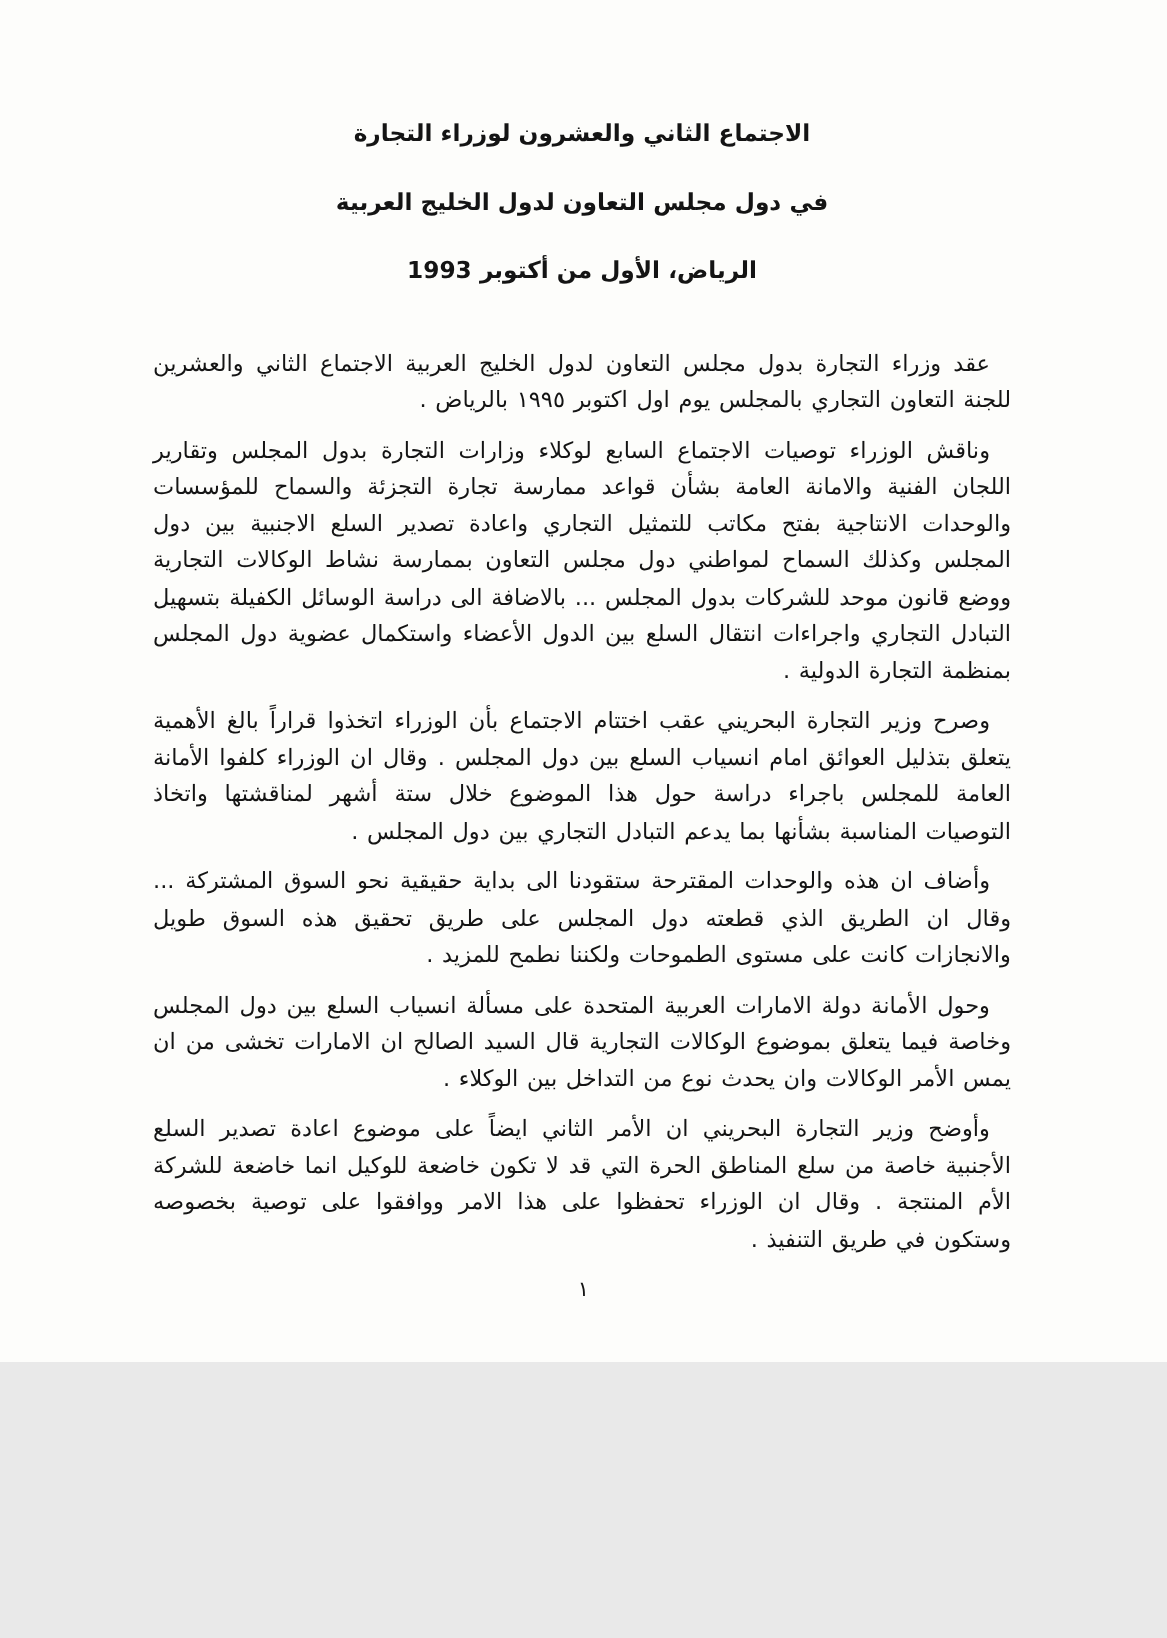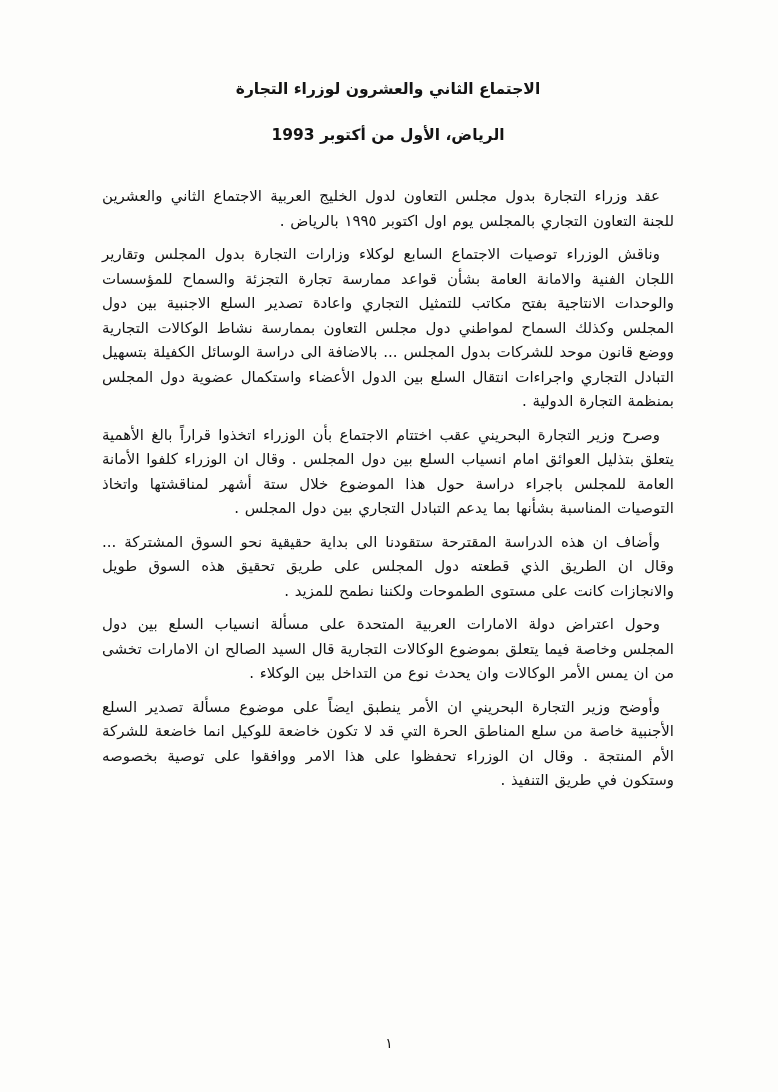--- a/index.html
+++ b/index.html
@@ -2,21 +2,21 @@
 <html lang="ar" dir="rtl"><head>
 <meta charset="utf-8">
 <style>
   html, body {
     margin: 0;
     padding: 0;
     background: #e9e9e9;
   }
   .page {
     width: 778px;
-    height: 1092px;
+    height: 908px;
     margin: 0 auto;
     background: #fdfdfb;
     position: relative;
     box-sizing: border-box;
     padding: 80px 104px 0 102px;
     direction: rtl;
     color: #141414;
     font-family: "DejaVu Sans", sans-serif;
     overflow: hidden;
   }
@@ -54,29 +54,30 @@
     color: #141414;
   }
 </style>
 </head>
 <body>
 
 <div class="page">
 
   <header class="title-block">
     <h1 class="title-line">الاجتماع الثاني والعشرون لوزراء التجارة</h1>
+    <h2 class="title-line">في دول مجلس التعاون لدول الخليج العربية</h2>
     <h2 class="title-line">الرياض، الأول من أكتوبر 1993</h2>
   </header>
 
   <main class="body-text">
     <p>عقد وزراء التجارة بدول مجلس التعاون لدول الخليج العربية الاجتماع الثاني والعشرين للجنة التعاون التجاري بالمجلس يوم اول اكتوبر ١٩٩٥ بالرياض .</p>
     <p>وناقش الوزراء توصيات الاجتماع السابع لوكلاء وزارات التجارة بدول المجلس وتقارير اللجان الفنية والامانة العامة بشأن قواعد ممارسة تجارة التجزئة والسماح للمؤسسات والوحدات الانتاجية بفتح مكاتب للتمثيل التجاري واعادة تصدير السلع الاجنبية بين دول المجلس وكذلك السماح لمواطني دول مجلس التعاون بممارسة نشاط الوكالات التجارية ووضع قانون موحد للشركات بدول المجلس ... بالاضافة الى دراسة الوسائل الكفيلة بتسهيل التبادل التجاري واجراءات انتقال السلع بين الدول الأعضاء واستكمال عضوية دول المجلس بمنظمة التجارة الدولية .</p>
     <p>وصرح وزير التجارة البحريني عقب اختتام الاجتماع بأن الوزراء اتخذوا قراراً بالغ الأهمية يتعلق بتذليل العوائق امام انسياب السلع بين دول المجلس .  وقال ان الوزراء كلفوا الأمانة العامة للمجلس باجراء دراسة حول هذا الموضوع خلال ستة أشهر لمناقشتها واتخاذ التوصيات المناسبة بشأنها بما يدعم التبادل التجاري بين دول المجلس .</p>
-    <p>وأضاف ان هذه الدراسة المقترحة ستقودنا الى بداية حقيقية نحو السوق المشتركة ... وقال ان الطريق الذي قطعته دول المجلس على طريق تحقيق هذه السوق طويل والانجازات كانت على مستوى الطموحات ولكننا نطمح للمزيد .</p>
-    <p>وحول اعتراض دولة الامارات العربية المتحدة على مسألة انسياب السلع بين دول المجلس وخاصة فيما يتعلق بموضوع الوكالات التجارية قال السيد الصالح ان الامارات تخشى من ان يمس الأمر الوكالات وان يحدث نوع من التداخل بين الوكلاء .</p>
-    <p>وأوضح وزير التجارة البحريني ان الأمر ينطبق ايضاً على موضوع مسألة تصدير السلع الأجنبية خاصة من سلع المناطق الحرة التي قد لا تكون خاضعة للوكيل انما خاضعة للشركة الأم المنتجة .  وقال ان الوزراء تحفظوا على هذا الامر ووافقوا على توصية بخصوصه وستكون في طريق التنفيذ .</p>
+    <p>وأضاف ان هذه والوحدات المقترحة ستقودنا الى بداية حقيقية نحو السوق المشتركة ... وقال ان الطريق الذي قطعته دول المجلس على طريق تحقيق هذه السوق طويل والانجازات كانت على مستوى الطموحات ولكننا نطمح للمزيد .</p>
+    <p>وحول الأمانة دولة الامارات العربية المتحدة على مسألة انسياب السلع بين دول المجلس وخاصة فيما يتعلق بموضوع الوكالات التجارية قال السيد الصالح ان الامارات تخشى من ان يمس الأمر الوكالات وان يحدث نوع من التداخل بين الوكلاء .</p>
+    <p>وأوضح وزير التجارة البحريني ان الأمر الثاني ايضاً على موضوع اعادة تصدير السلع الأجنبية خاصة من سلع المناطق الحرة التي قد لا تكون خاضعة للوكيل انما خاضعة للشركة الأم المنتجة .  وقال ان الوزراء تحفظوا على هذا الامر ووافقوا على توصية بخصوصه وستكون في طريق التنفيذ .</p>
   </main>
 
   <footer class="page-footer">
     <span class="page-number">١</span>
   </footer>
 
 </div>
 
 </body></html>

